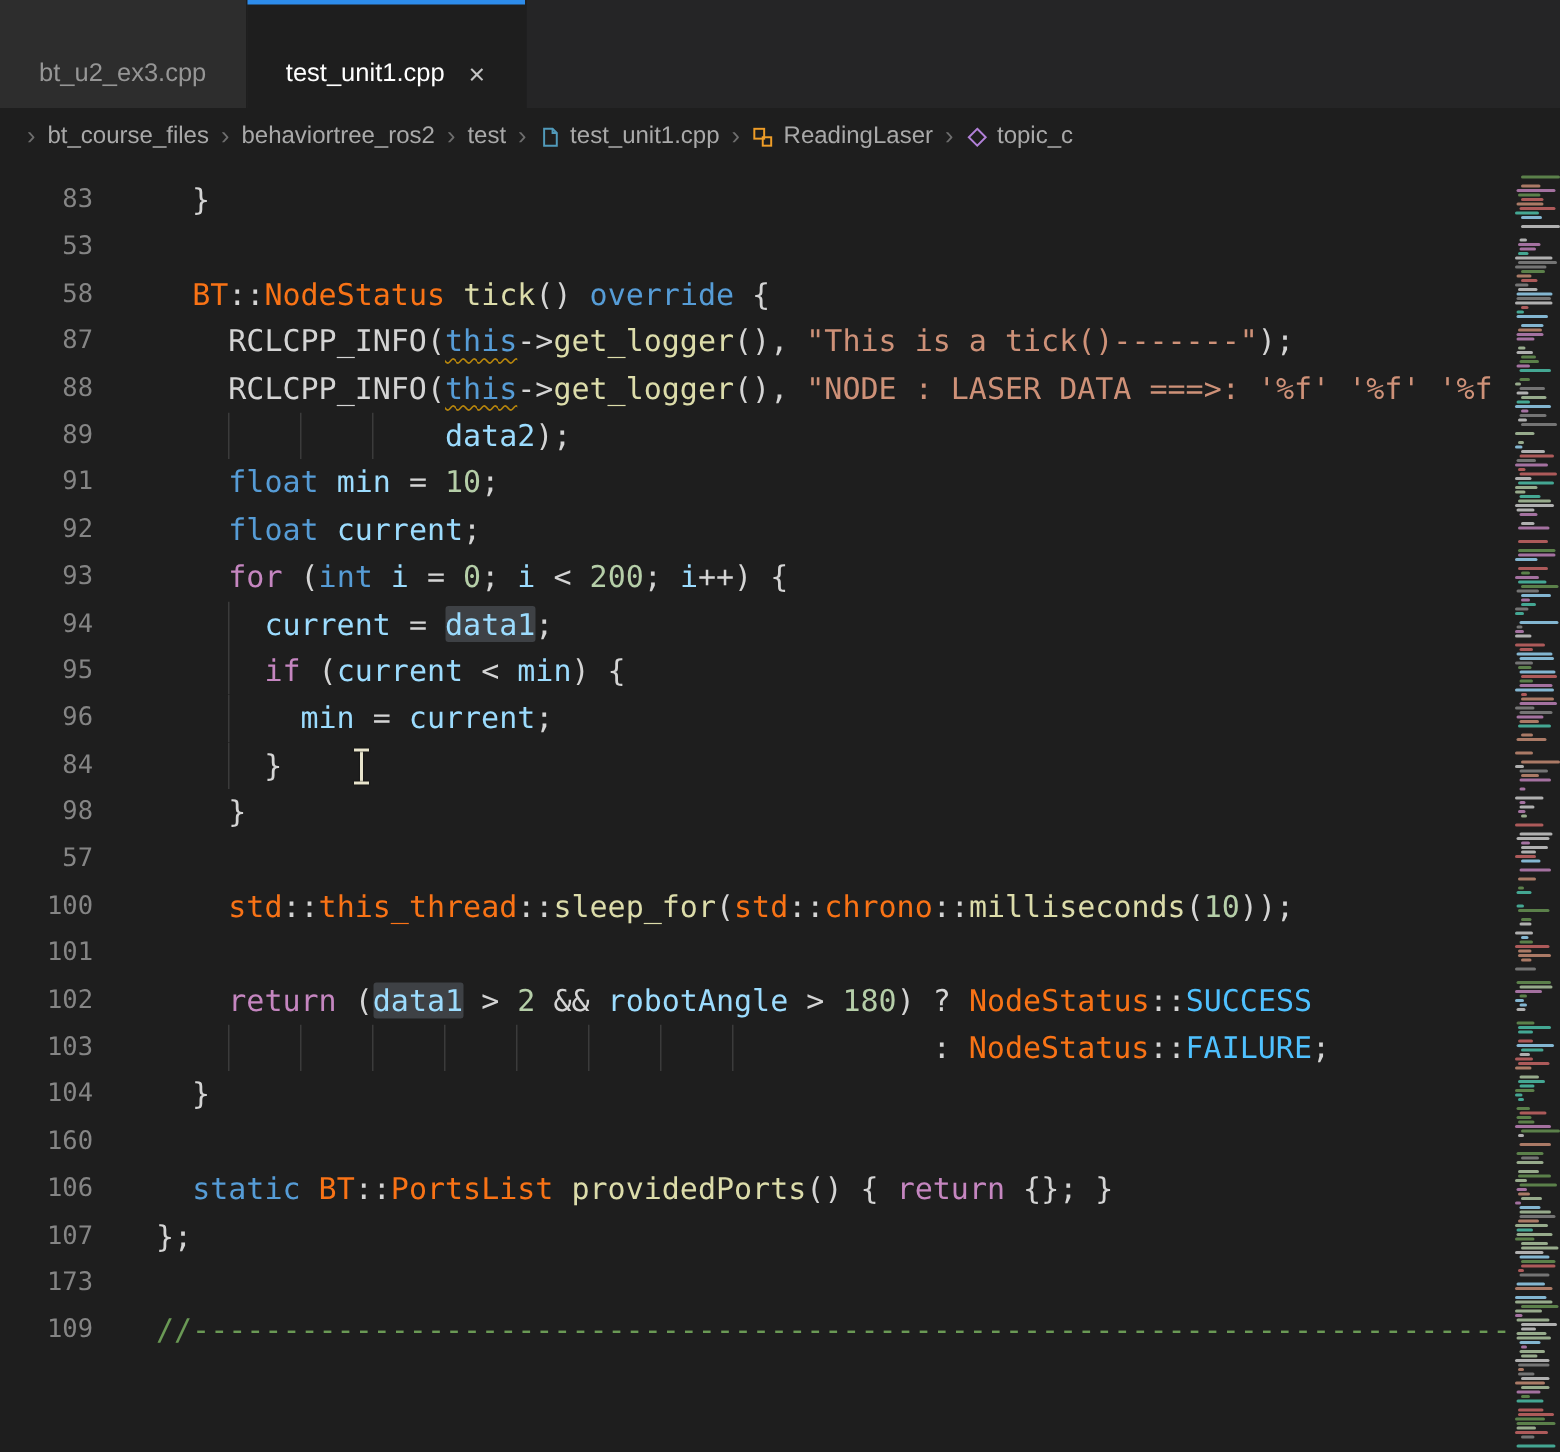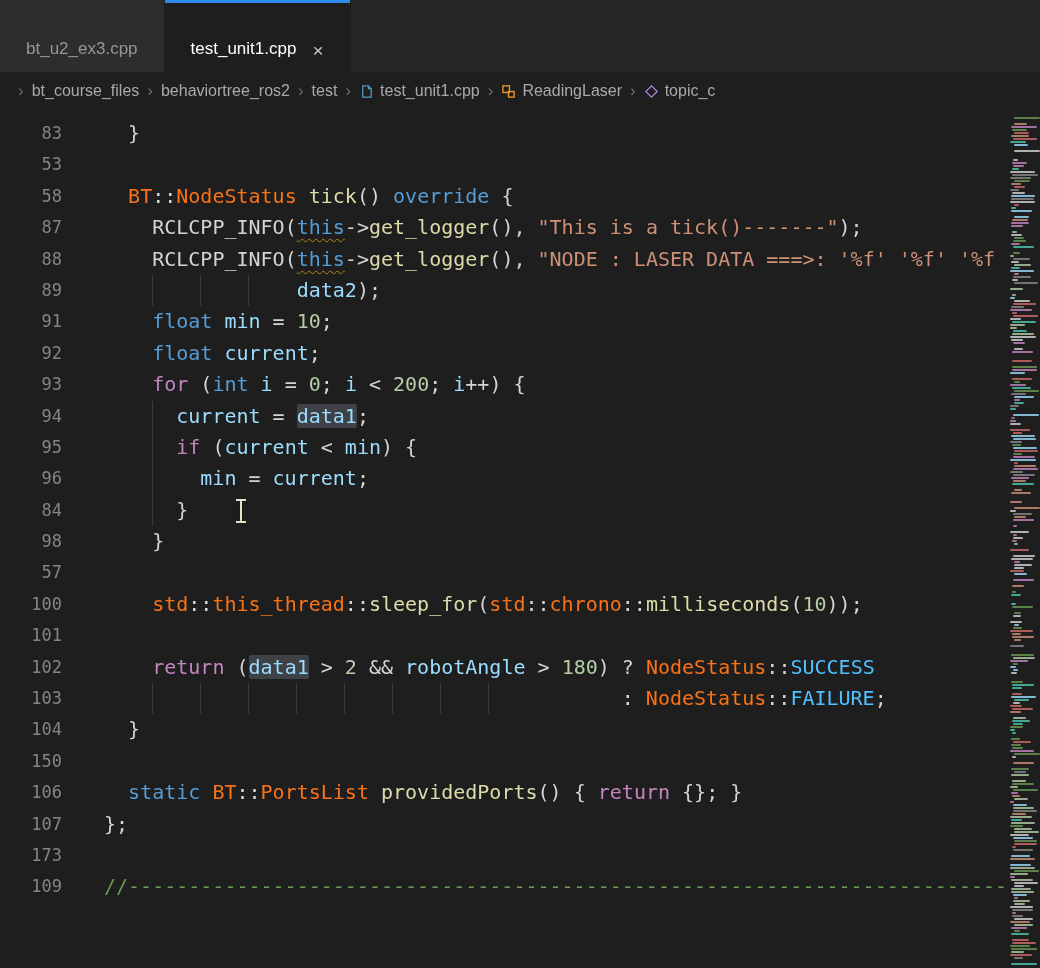--- a/index.html
+++ b/index.html
@@ -121,21 +121,21 @@
         <div class="line"><span class="ln">95</span><span class="code"><span class="guide" style="left: 48px;"></span><span class="tk-pl">      </span><span class="tk-ct">if</span><span class="tk-pl"> (</span><span class="tk-vr">current</span><span class="tk-pl"> &lt; </span><span class="tk-vr">min</span><span class="tk-pl">) {</span></span></div>
         <div class="line"><span class="ln">96</span><span class="code"><span class="guide" style="left: 48px;"></span><span class="tk-pl">        </span><span class="tk-vr">min</span><span class="tk-pl"> = </span><span class="tk-vr">current</span><span class="tk-pl">;</span></span></div>
         <div class="line"><span class="ln">84</span><span class="code"><span class="guide" style="left: 48px;"></span><span class="tk-pl">      }</span></span></div>
         <div class="line"><span class="ln">98</span><span class="code"><span class="tk-pl">    }</span></span></div>
         <div class="line"><span class="ln">57</span><span class="code"></span></div>
         <div class="line"><span class="ln">100</span><span class="code"><span class="tk-pl">    </span><span class="tk-ty">std</span><span class="tk-pl">::</span><span class="tk-ty">this_thread</span><span class="tk-pl">::</span><span class="tk-fn">sleep_for</span><span class="tk-pl">(</span><span class="tk-ty">std</span><span class="tk-pl">::</span><span class="tk-ty">chrono</span><span class="tk-pl">::</span><span class="tk-fn">milliseconds</span><span class="tk-pl">(</span><span class="tk-nm">10</span><span class="tk-pl">));</span></span></div>
         <div class="line"><span class="ln">101</span><span class="code"></span></div>
         <div class="line"><span class="ln">102</span><span class="code"><span class="tk-pl">    </span><span class="tk-ct">return</span><span class="tk-pl"> (</span><span class="tk-vr hl">data1</span><span class="tk-pl"> &gt; </span><span class="tk-nm">2</span><span class="tk-pl"> &amp;&amp; </span><span class="tk-vr">robotAngle</span><span class="tk-pl"> &gt; </span><span class="tk-nm">180</span><span class="tk-pl">) ? </span><span class="tk-ty">NodeStatus</span><span class="tk-pl">::</span><span class="tk-en">SUCCESS</span></span></div>
         <div class="line"><span class="ln">103</span><span class="code"><span class="guide" style="left: 48px;"></span><span class="guide" style="left: 96px;"></span><span class="guide" style="left: 144px;"></span><span class="guide" style="left: 192px;"></span><span class="guide" style="left: 240px;"></span><span class="guide" style="left: 288px;"></span><span class="guide" style="left: 336px;"></span><span class="guide" style="left: 384px;"></span><span class="tk-pl">                                           </span><span class="tk-pl">: </span><span class="tk-ty">NodeStatus</span><span class="tk-pl">::</span><span class="tk-en">FAILURE</span><span class="tk-pl">;</span></span></div>
         <div class="line"><span class="ln">104</span><span class="code"><span class="tk-pl">  }</span></span></div>
-        <div class="line"><span class="ln">150</span><span class="code"></span></div>
+        <div class="line"><span class="ln">160</span><span class="code"></span></div>
         <div class="line"><span class="ln">106</span><span class="code"><span class="tk-pl">  </span><span class="tk-kw">static</span><span class="tk-pl"> </span><span class="tk-ty">BT</span><span class="tk-pl">::</span><span class="tk-ty">PortsList</span><span class="tk-pl"> </span><span class="tk-fn">providedPorts</span><span class="tk-pl">() { </span><span class="tk-ct">return</span><span class="tk-pl"> {}; }</span></span></div>
         <div class="line"><span class="ln">107</span><span class="code"><span class="tk-pl">};</span></span></div>
         <div class="line"><span class="ln">173</span><span class="code"></span></div>
         <div class="line"><span class="ln">109</span><span class="code"><span class="tk-cm">//---------------------------------------------------------------------------</span></span></div>
       </div>
   </div>
   <div class="minimap">
       <div class="mmbar" style="top: 7px; left: 6px; width: 26px; background: rgb(106, 153, 85);"></div>
       <div class="mmbar" style="top: 13px; left: 6px; width: 13px; background: rgb(206, 145, 120);"></div>
       <div class="mmbar" style="top: 16px; left: 3px; width: 26px; background: rgb(197, 134, 192);"></div>

